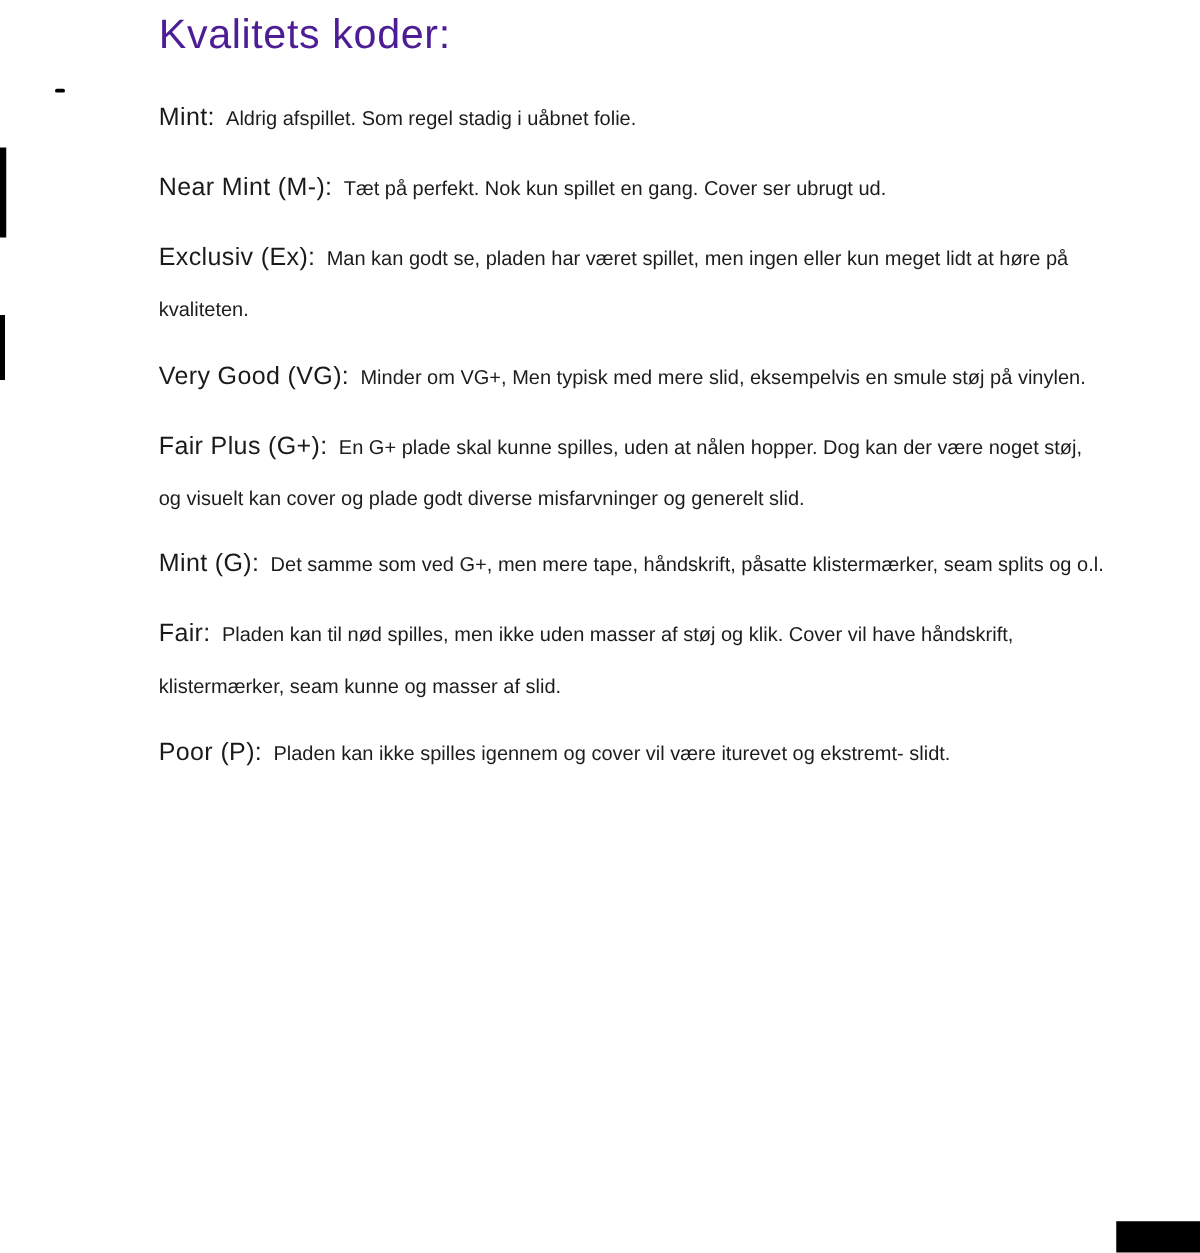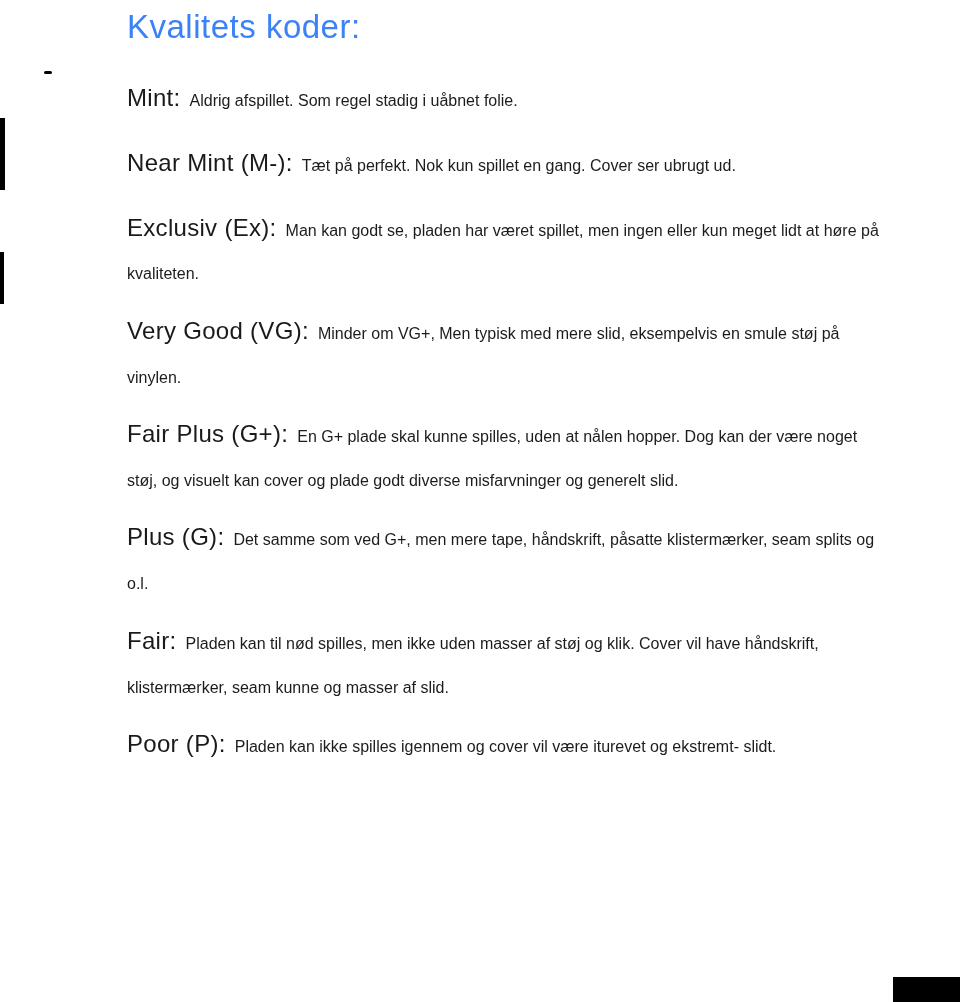--- a/index.html
+++ b/index.html
@@ -19,30 +19,30 @@
     position: absolute;
     left: 127px;
     top: 8px;
     width: 760px;
   }
   .title {
     font-size: 33px;
     font-weight: 400;
     letter-spacing: 0.5px;
     margin: 0 0 26px 0;
-    color: #3b82f6;
+    color: #4c1d95;
   }
   .entry {
     margin: 0 0 12px 0;
     font-size: 17.5px;
     line-height: 2.2;
     color: #1c1c1c;
   }
   .term {
-    font-size: 24px;
+    font-size: 20px;
     letter-spacing: 0.3px;
     margin-right: 9px;
     color: #1a1a1a;
     white-space: nowrap;
     text-align: center;
   }
   .desc {
     font-size: 16px;
   }
   .artifact {
@@ -72,21 +72,21 @@
 
   <p class="entry"><span class="term">Near Mint (M-):</span><span class="desc">Tæt på perfekt. Nok kun spillet en gang. Cover ser ubrugt ud.</span></p>
 
   <p class="entry"><span class="term">Exclusiv (Ex):</span><span class="desc">Man kan godt se, pladen har været spillet, men ingen eller kun meget lidt at høre på kvaliteten.</span></p>
 
 
   <p class="entry"><span class="term">Very Good (VG):</span><span class="desc">Minder om VG+, Men typisk med mere slid, eksempelvis en smule støj på vinylen.</span></p>
 
   <p class="entry"><span class="term">Fair Plus (G+):</span><span class="desc">En G+ plade skal kunne spilles, uden at nålen hopper. Dog kan der være noget støj, og visuelt kan cover og plade godt diverse misfarvninger og generelt slid.</span></p>
 
-  <p class="entry"><span class="term">Plus (G):</span><span class="desc">Det samme som ved G+, men mere tape, håndskrift, påsatte klistermærker, seam splits og o.l.</span></p>
+  <p class="entry"><span class="term">Mint (G):</span><span class="desc">Det samme som ved G+, men mere tape, håndskrift, påsatte klistermærker, seam splits og o.l.</span></p>
 
   <p class="entry"><span class="term">Fair:</span><span class="desc">Pladen kan til nød spilles, men ikke uden masser af støj og klik. Cover vil have håndskrift, klistermærker, seam kunne og masser af slid.</span></p>
 
   <p class="entry"><span class="term">Poor (P):</span><span class="desc">Pladen kan ikke spilles igennem og cover vil være iturevet og ekstremt- slidt.</span></p>
 
 </div>
 
 <div class="artifact edge-top"></div>
 <div class="artifact edge-mid"></div>
 <div class="artifact speck"></div>

